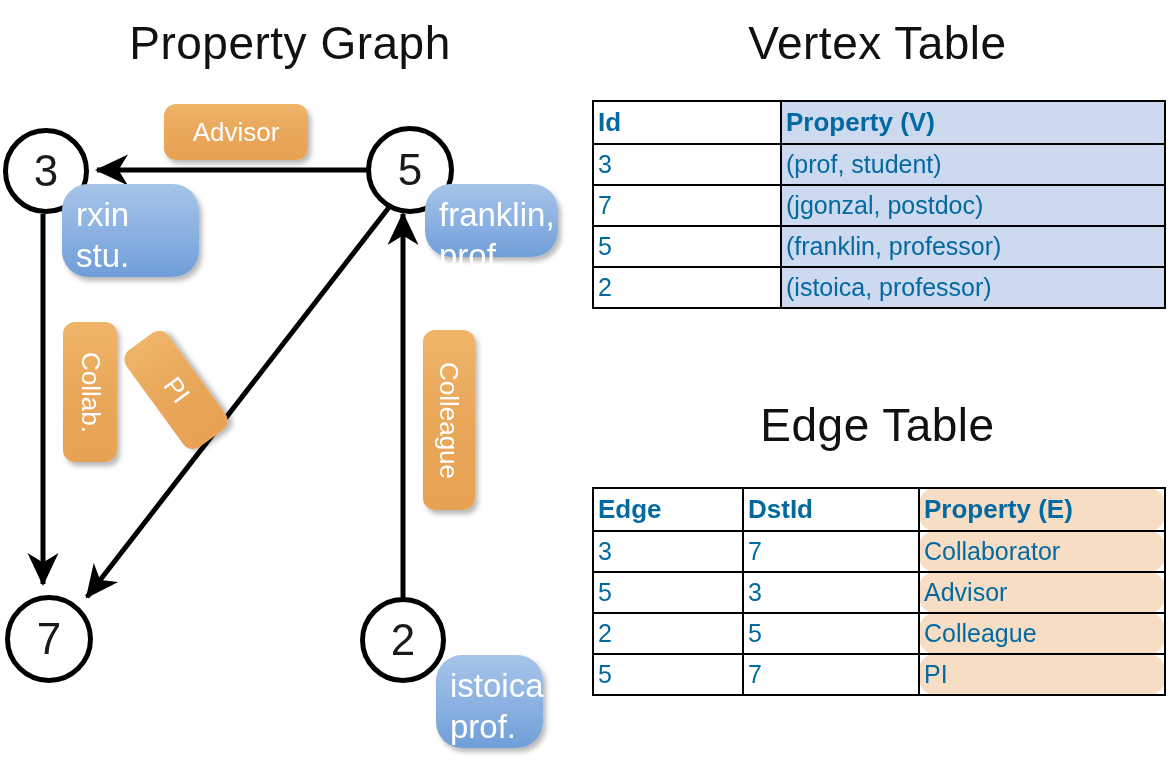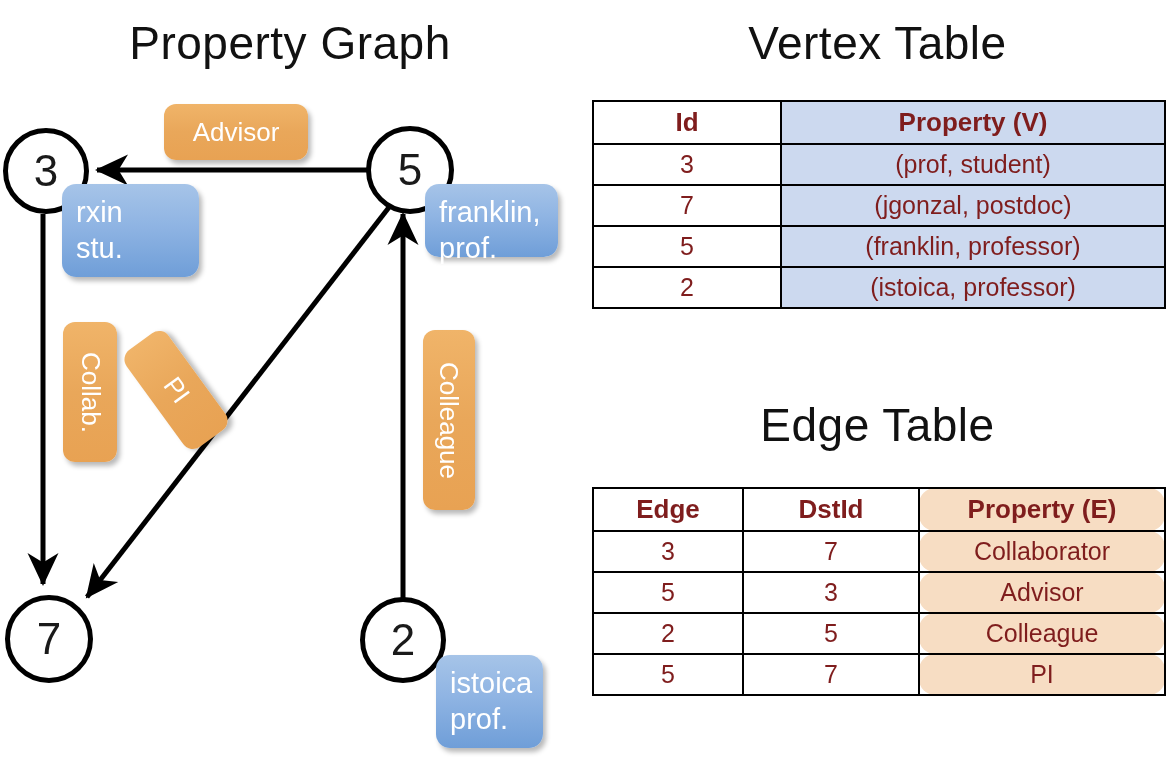--- a/index.html
+++ b/index.html
@@ -59,25 +59,25 @@
     font-size: 44px;
     font-weight: 300;
     font-family: "Liberation Sans", sans-serif;
     color: #1a1a1a;
     z-index: 5;
   }
 
   
   .prop-box {
     position: absolute;
-    border-radius: 14px;
+    border-radius: 26px;
     background: linear-gradient(180deg, #a6c4e8 0%, #8fb4e3 45%, #6f9ed8 100%);
     box-shadow: 3px 4px 5px rgba(0,0,0,0.28);
     color: #ffffff;
-    font-size: 29px;
+    font-size: 33px;
     font-weight: 400;
     line-height: 1.25;
     padding: 10px 14px;
     box-sizing: border-box;
     z-index: 7;
     font-family: "Liberation Sans", sans-serif;
   }
   .prop-box .ln { display: block; white-space: nowrap; }
 
   
@@ -104,24 +104,24 @@
 
   
   .tbl {
     position: absolute;
     border-collapse: collapse;
     table-layout: fixed;
     font-family: "Liberation Sans", sans-serif;
   }
   .tbl td, .tbl th {
     border: 2px solid #000000;
-    text-align: center;
+    text-align: left;
     font-weight: 400;
     font-size: 25px;
-    color: #7f1d1d;
+    color: #0369a1;
     padding: 5px 4px;
     height: 28px;
     box-sizing: border-box;
   }
   .tbl th {
     font-weight: 700;
     font-size: 26px;
   }
   .cell-white { background: #ffffff; }
   .cell-blue  { background: #ccd9ef; }

